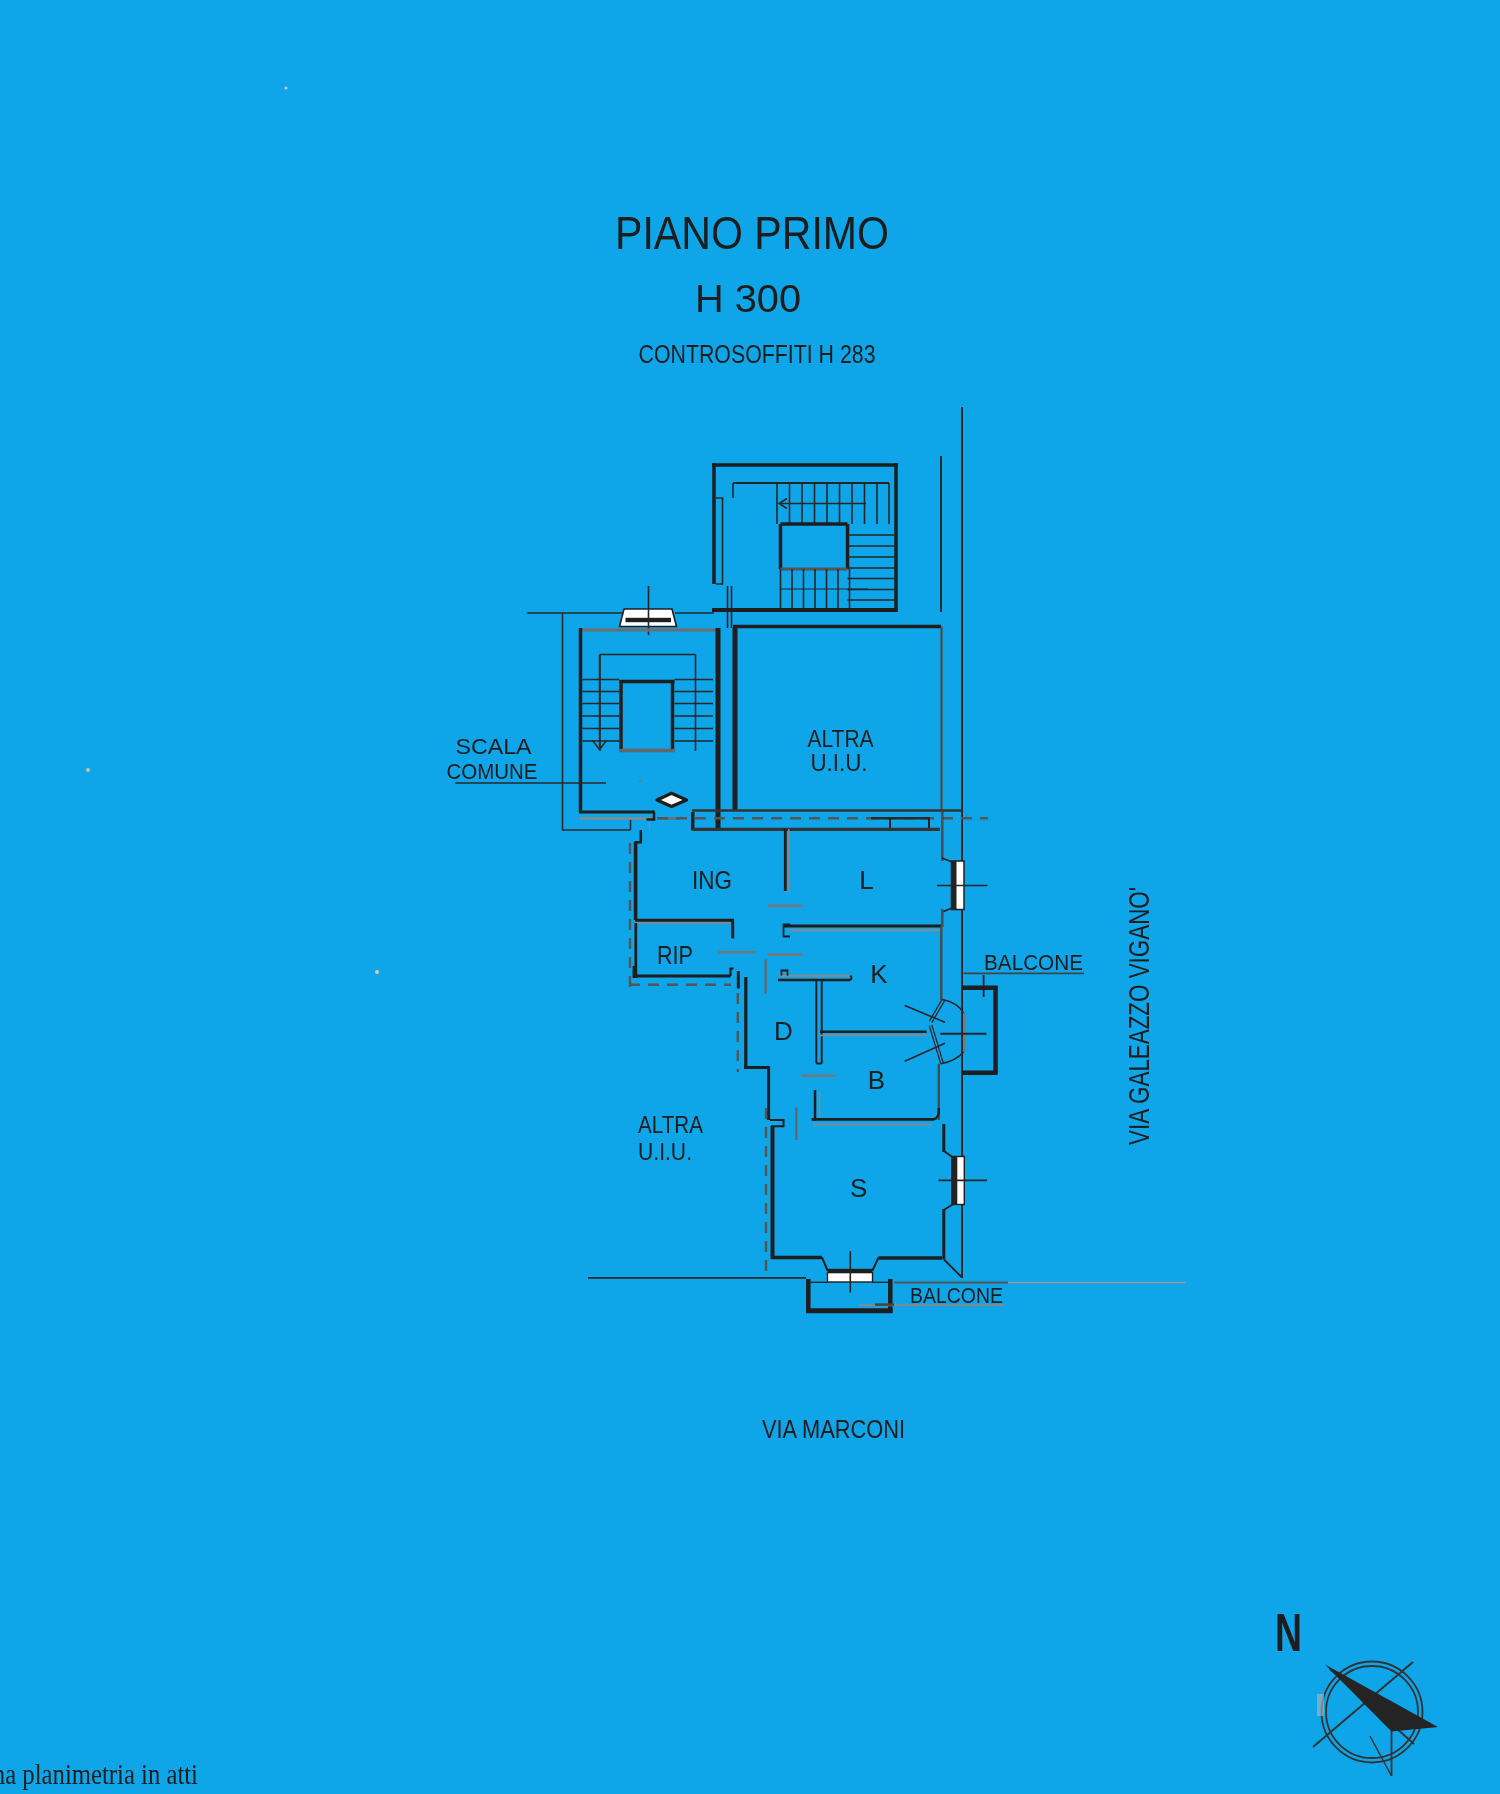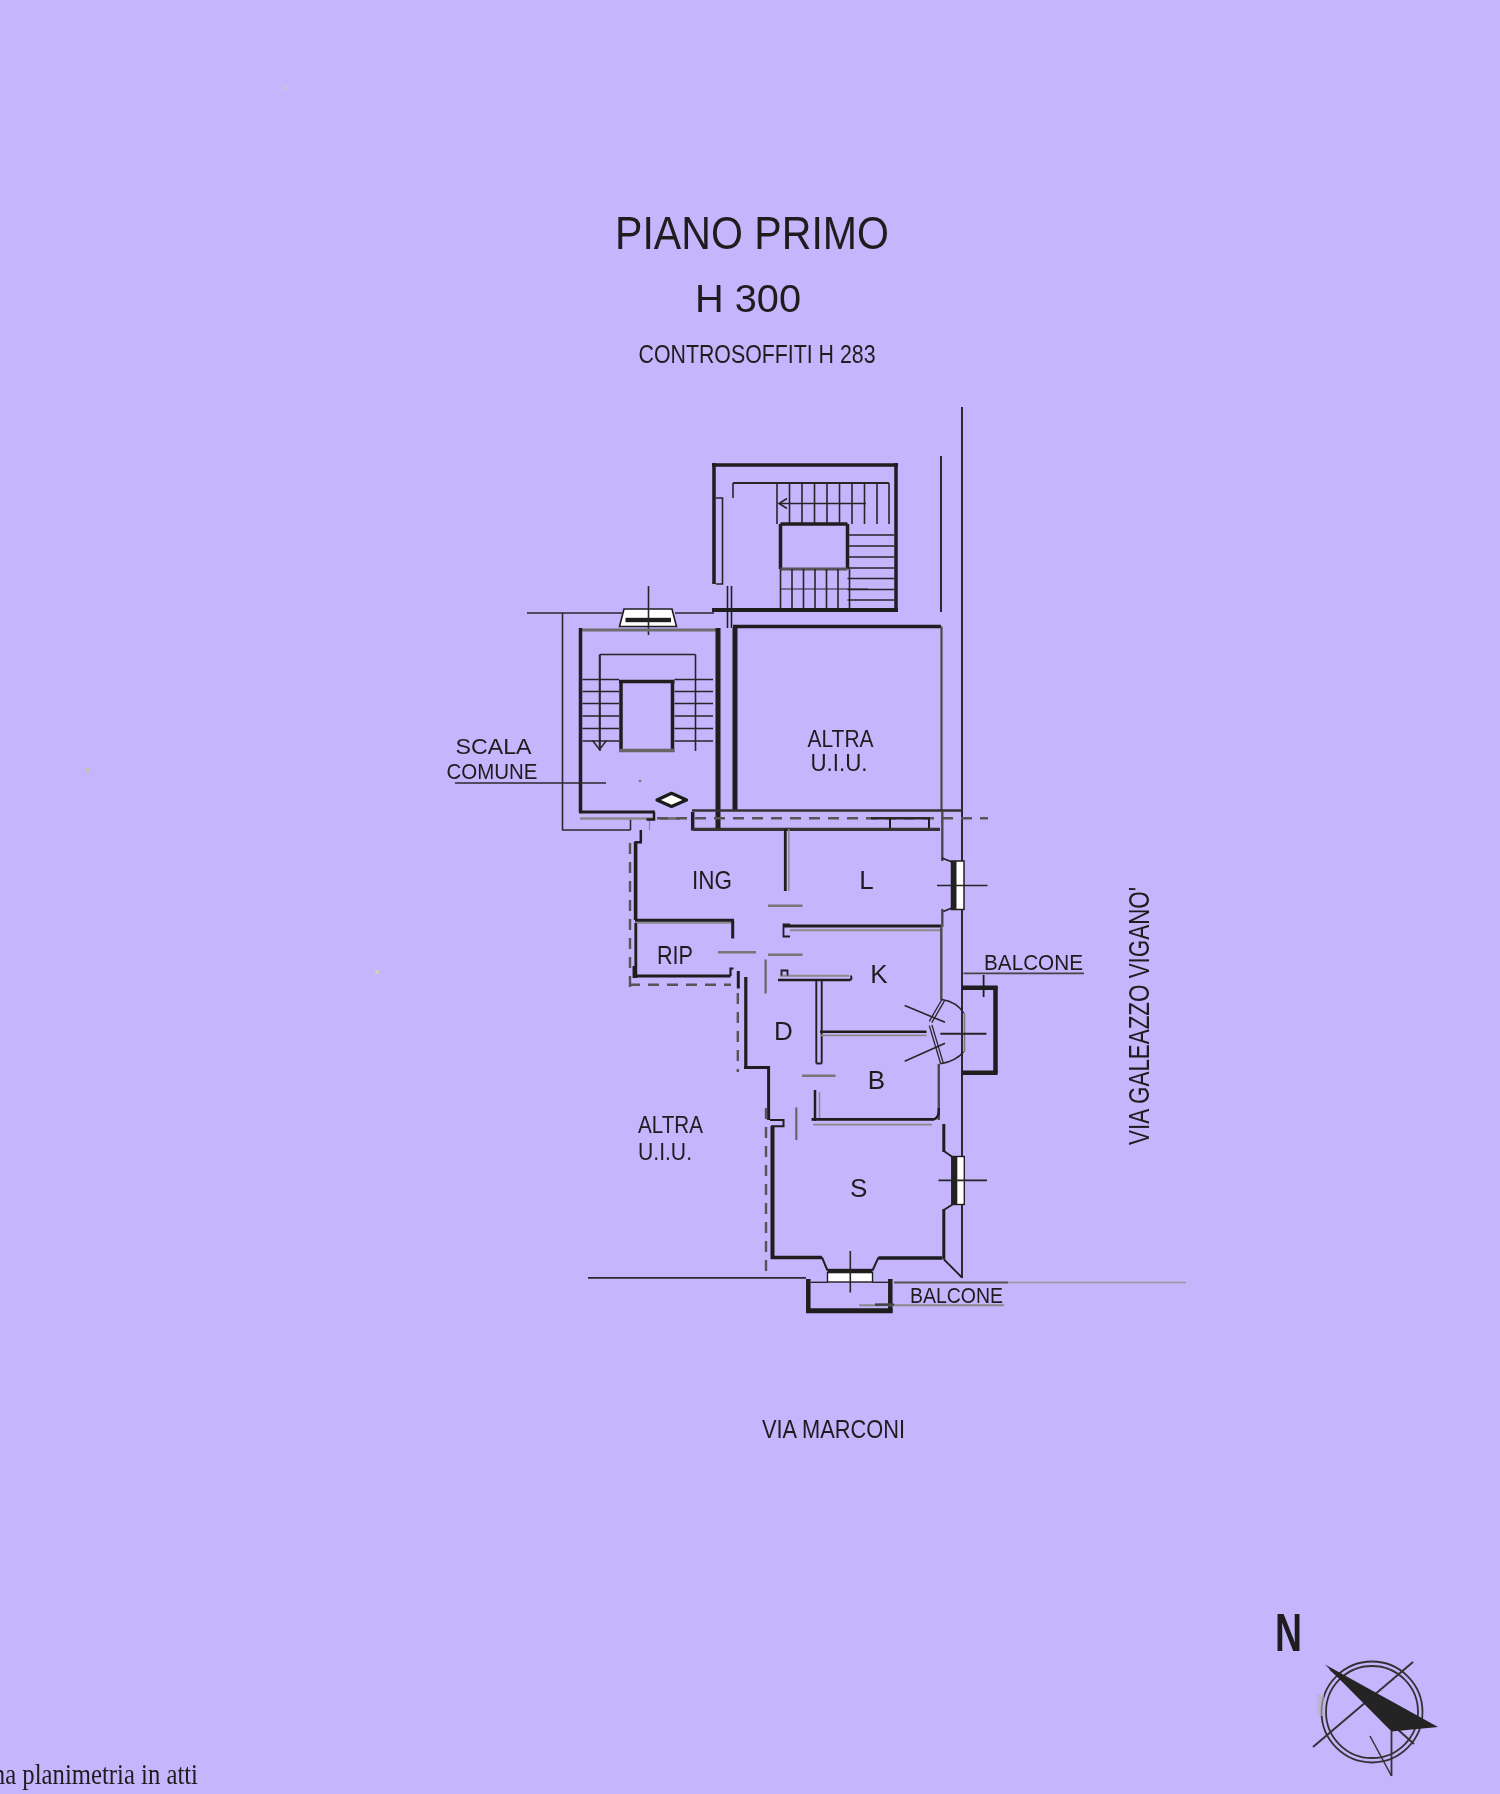--- a/index.html
+++ b/index.html
@@ -1,16 +1,16 @@
 <!DOCTYPE html>
 <html><head>
 <meta charset="utf-8">
 <style>
   html,body{margin:0;padding:0;background:#ffffff;}
-  #page{position:relative;width:1500px;height:1794px;background:#c4b5fd;overflow:hidden;}
+  #page{position:relative;width:1500px;height:1794px;background:#0ea5e9;overflow:hidden;}
   svg{position:absolute;left:0;top:0;}
   text{font-family:"Liberation Sans",sans-serif;fill:#1d1d1d;}
 </style>
 </head>
 <body>
 <div id="page">
 <svg width="1500" height="1794" viewBox="0 0 1500 1794">
 
 <text x="752" y="249" font-size="47" text-anchor="middle" textLength="274" lengthAdjust="spacingAndGlyphs">PIANO PRIMO</text>
 

